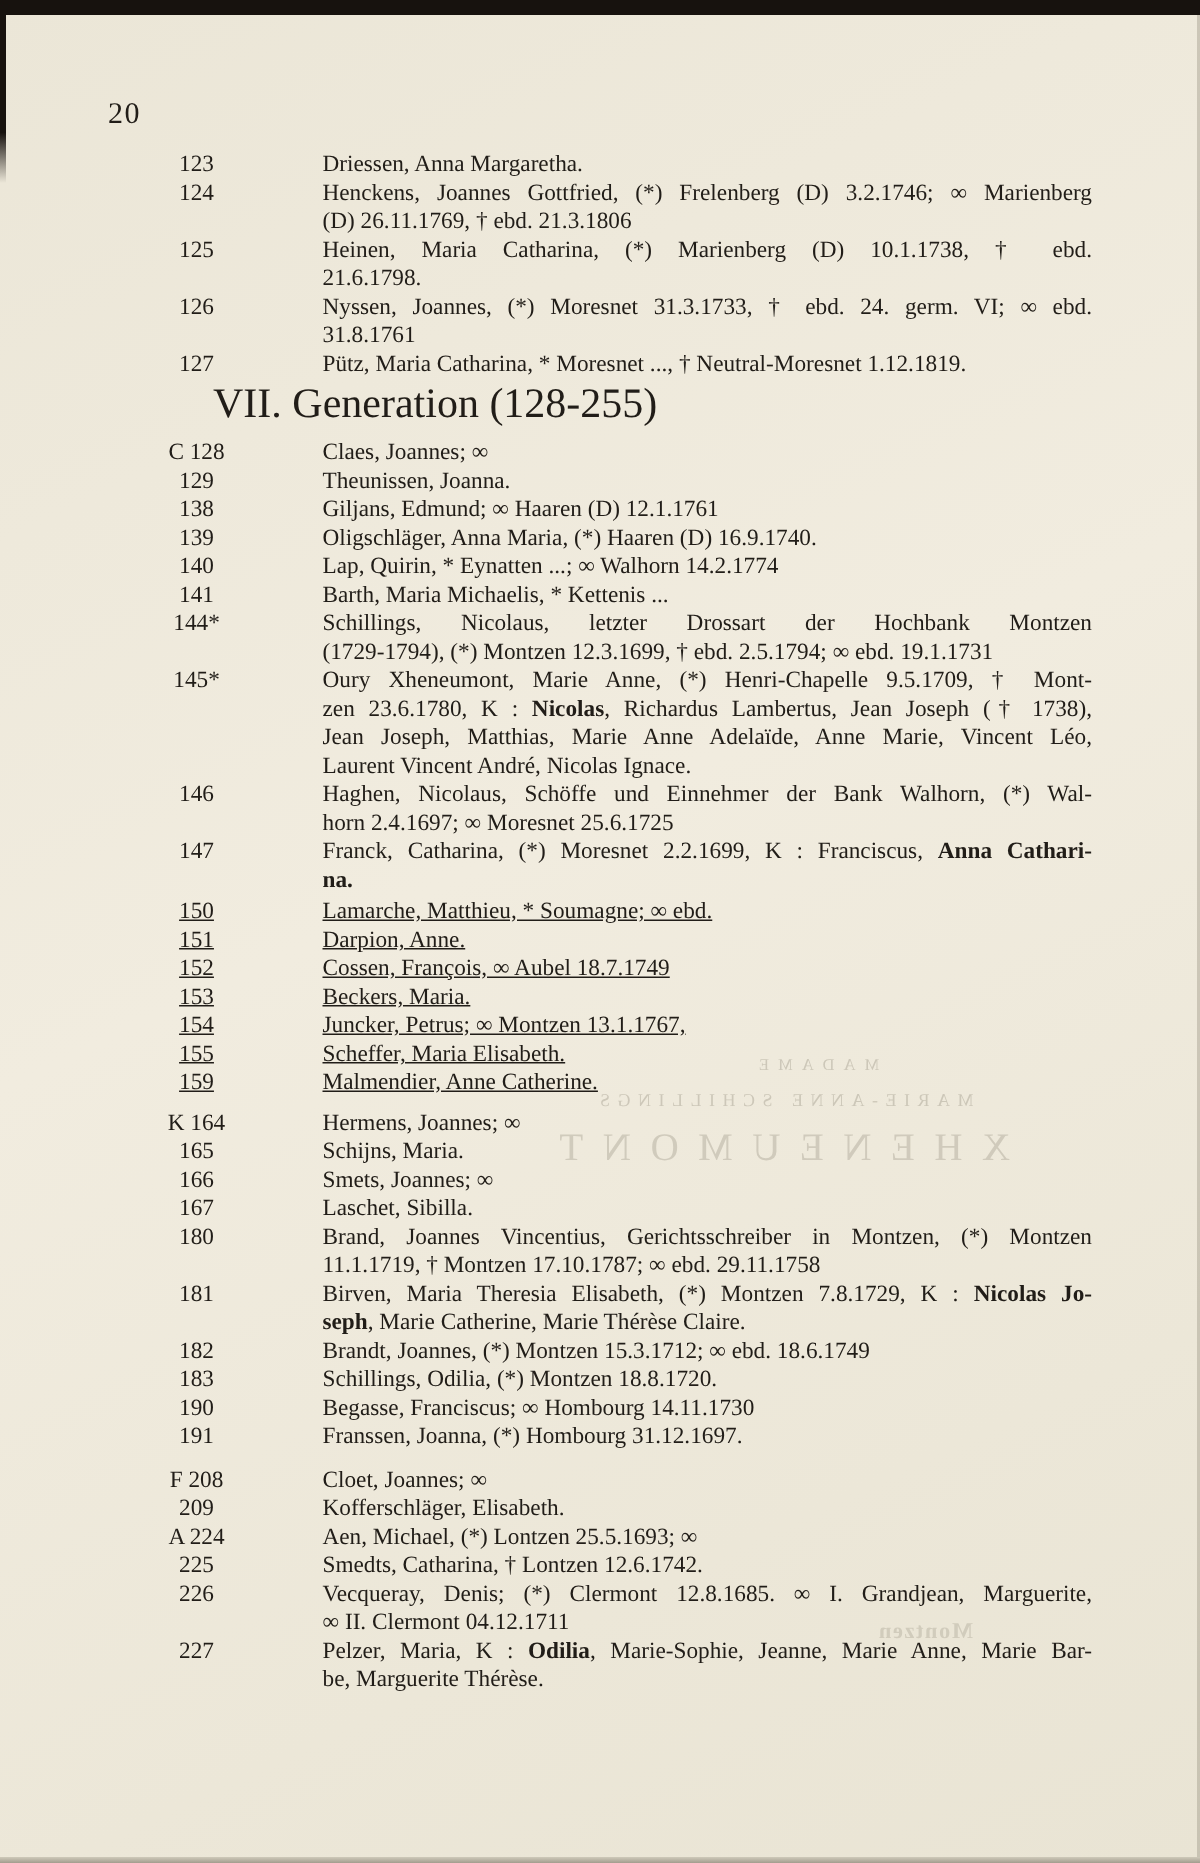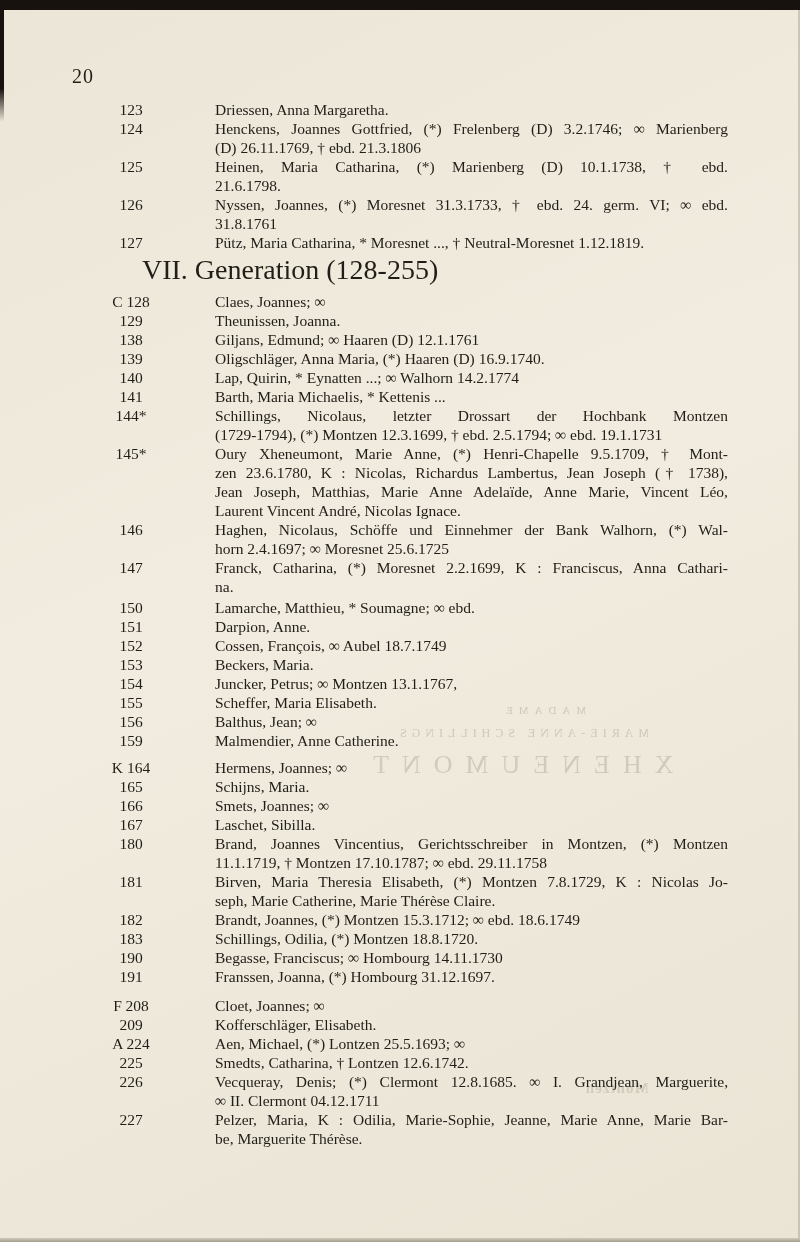--- a/index.html
+++ b/index.html
@@ -12,29 +12,29 @@
   .edge-top{position:absolute;top:0;left:0;width:100%;height:10px;background:#17120e;}
   .edge-left{position:absolute;top:10px;left:0;width:4px;height:112px;
     background:linear-gradient(180deg,#17120e 70%,rgba(23,18,14,0) 100%);}
   .edge-right{position:absolute;top:10px;right:0;bottom:4px;width:2px;background:rgba(140,134,118,.35);}
   .edge-bottom{position:absolute;bottom:0;left:0;width:100%;height:4px;
     background:linear-gradient(0deg,#a39d8e,#cfcaba);}
   .content{position:absolute;left:72px;top:64px;width:656px;}
   .page-number{font-size:20px;line-height:24px;letter-spacing:1px;margin:0 0 12px 0;}
   .heading{font-size:28px;line-height:26px;font-weight:normal;margin:5px 0 9px 70px;}
   .sec{margin:0;}
-  .sec.m2{margin-top:2px;}
+  .sec.m2{margin-top:2px;text-decoration:underline;}
   .sec.m8{margin-top:8px;}
   .sec.m10{margin-top:10px;}
   .entry{display:flex;align-items:flex-start;}
   .num{flex:0 0 118px;text-align:center;font-size:15.5px;line-height:19px;}
   .txt{margin-left:25px;width:513px;font-size:15.5px;line-height:19px;}
   .line{min-height:19px;}
   .line.just{text-align:justify;text-align-last:justify;}
-  .b{font-weight:normal;}
+  .b{font-weight:bold;}
   
   .ghost{position:absolute;color:#979181;opacity:.38;transform:scaleX(-1);white-space:nowrap;}
   .g0{left:500px;top:704px;font-size:11px;letter-spacing:6px;}
   .g1{left:395px;top:726px;font-size:12px;letter-spacing:5px;}
   .g2{left:360px;top:750px;font-size:26px;letter-spacing:13px;opacity:.34;}
   .g3{left:585px;top:1080px;font-size:15px;font-weight:bold;letter-spacing:1px;opacity:.3;}
 </style>
 </head>
 <body>
 
@@ -191,26 +191,20 @@
             <div class="line"><span>Juncker, Petrus; ∞ Montzen 13.1.1767,</span></div>
           </div>
         </div>
         <div class="entry">
           <div class="num">155</div>
           <div class="txt">
             <div class="line"><span>Scheffer, Maria Elisabeth.</span></div>
           </div>
         </div>
         <div class="entry">
-          <div class="num">156</div>
-          <div class="txt">
-            <div class="line"><span>Balthus, Jean; ∞</span></div>
-          </div>
-        </div>
-        <div class="entry">
           <div class="num">159</div>
           <div class="txt">
             <div class="line"><span>Malmendier, Anne Catherine.</span></div>
           </div>
         </div>
       </div>
     <div class="sec m8">
         <div class="entry">
           <div class="num">K 164</div>
           <div class="txt">

